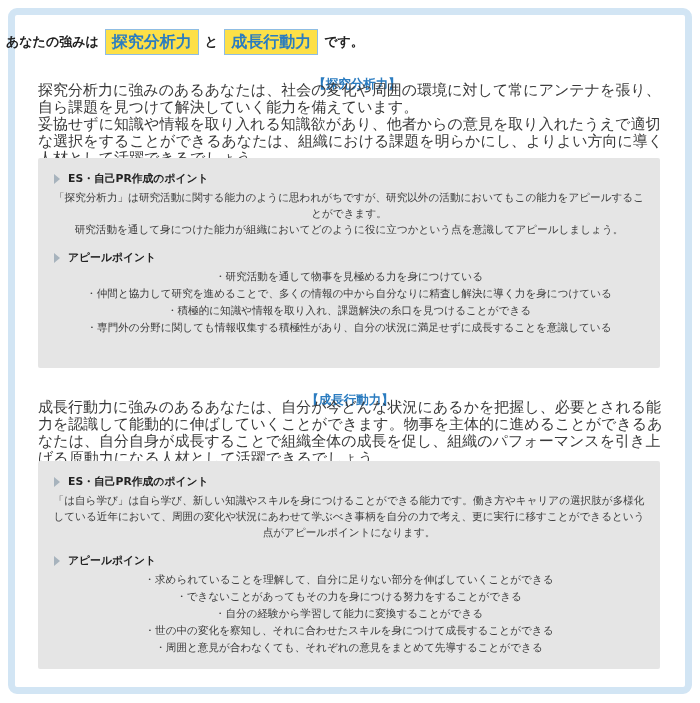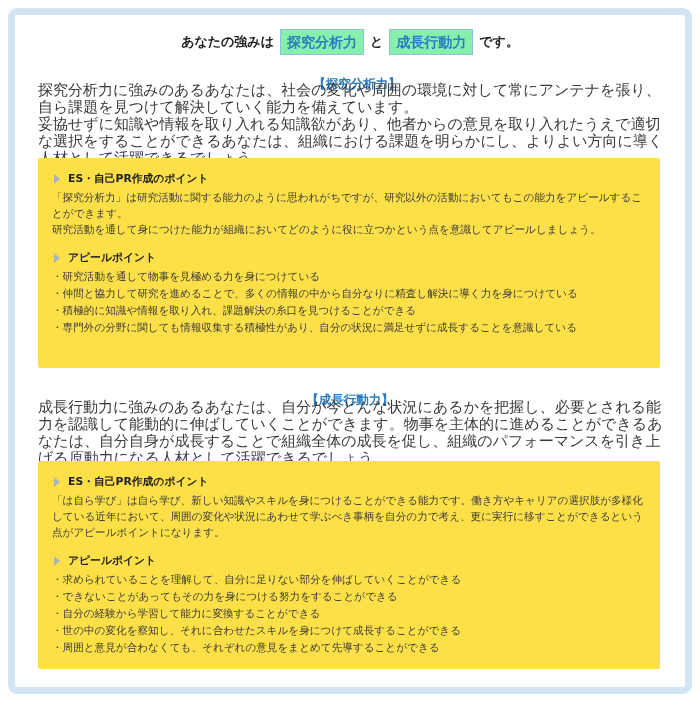--- a/index.html
+++ b/index.html
@@ -13,32 +13,32 @@
       position: absolute;
       left: 8px; top: 8px;
       width: 684px; height: 686px;
       border: 7px solid #d2e5f4;
       border-radius: 9px;
       background: #ffffff;
     }
     .headline {
       position: absolute;
       left: 0; right: 0; top: 29px;
-      display: flex; justify-content: center; align-items: center;
+      display: flex; justify-content: flex-start; align-items: center;
       font-size: 13px; font-weight: bold; color: #222;
       letter-spacing: 0;
     }
     .headline .txt { padding: 0 6px; }
     .headline .box {
       display: inline-block;
       border: 1px solid #8fbde3;
       color: #2b7cc0;
-      background: #86efac;
+      background: #fde047;
       padding: 4px 6px;
-      font-size: 14px;
+      font-size: 16px;
       font-weight: bold;
       line-height: 16px;
     }
     .section-title {
       position: absolute; left: 0; right: 0;
       text-align: center;
       color: #2b7cc0;
       font-size: 12.5px; font-weight: bold;
       line-height: 16px;
     }
@@ -47,23 +47,24 @@
       left: 38px; width: 626px;
       font-size: 15px;
       line-height: 17px;
       color: #3a3a3a;
       font-family: Liberation Serif, serif;
     }
     .para p { white-space: normal; }
     .panel {
       position: absolute;
       left: 38px; width: 622px;
-      background: #fde047;
+      background: #e5e5e5;
       border-radius: 2px;
       padding: 12px 14px 8px 14px;
+      text-align: center;
     }
     .sub-head {
       display: flex; align-items: center;
       font-size: 10.8px; font-weight: bold; color: #222;
       line-height: 17px;
       height: 17px;
     }
     .tri {
       width: 0; height: 0;
       border-top: 5px solid transparent;

